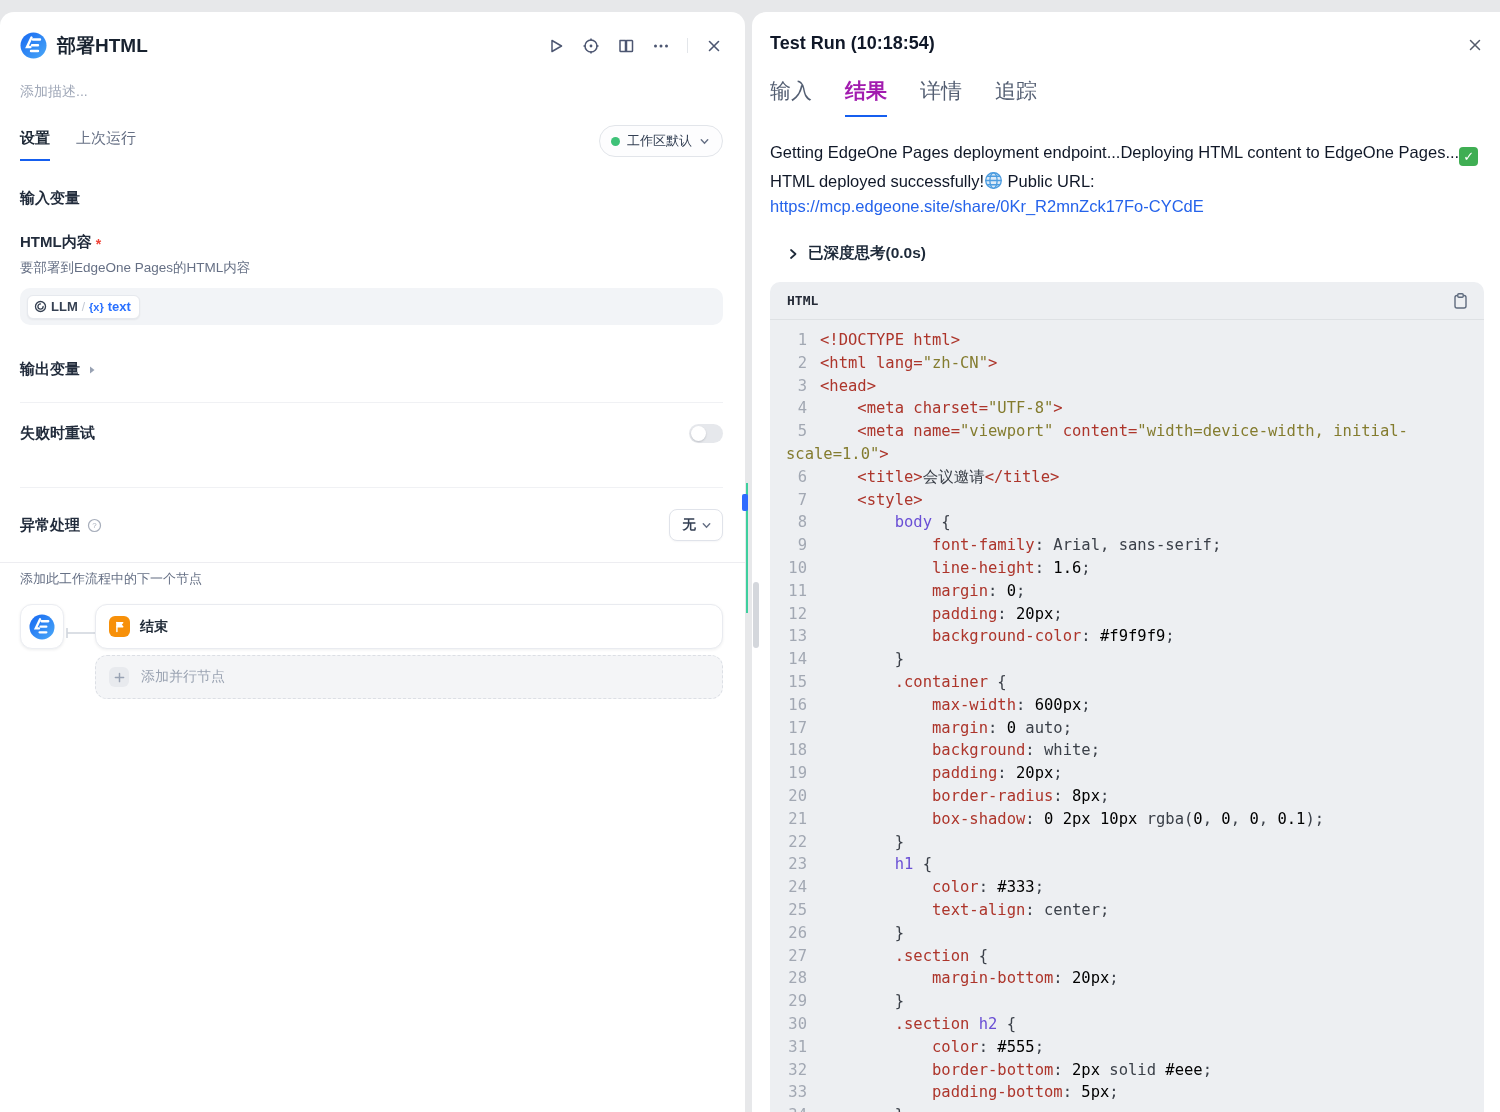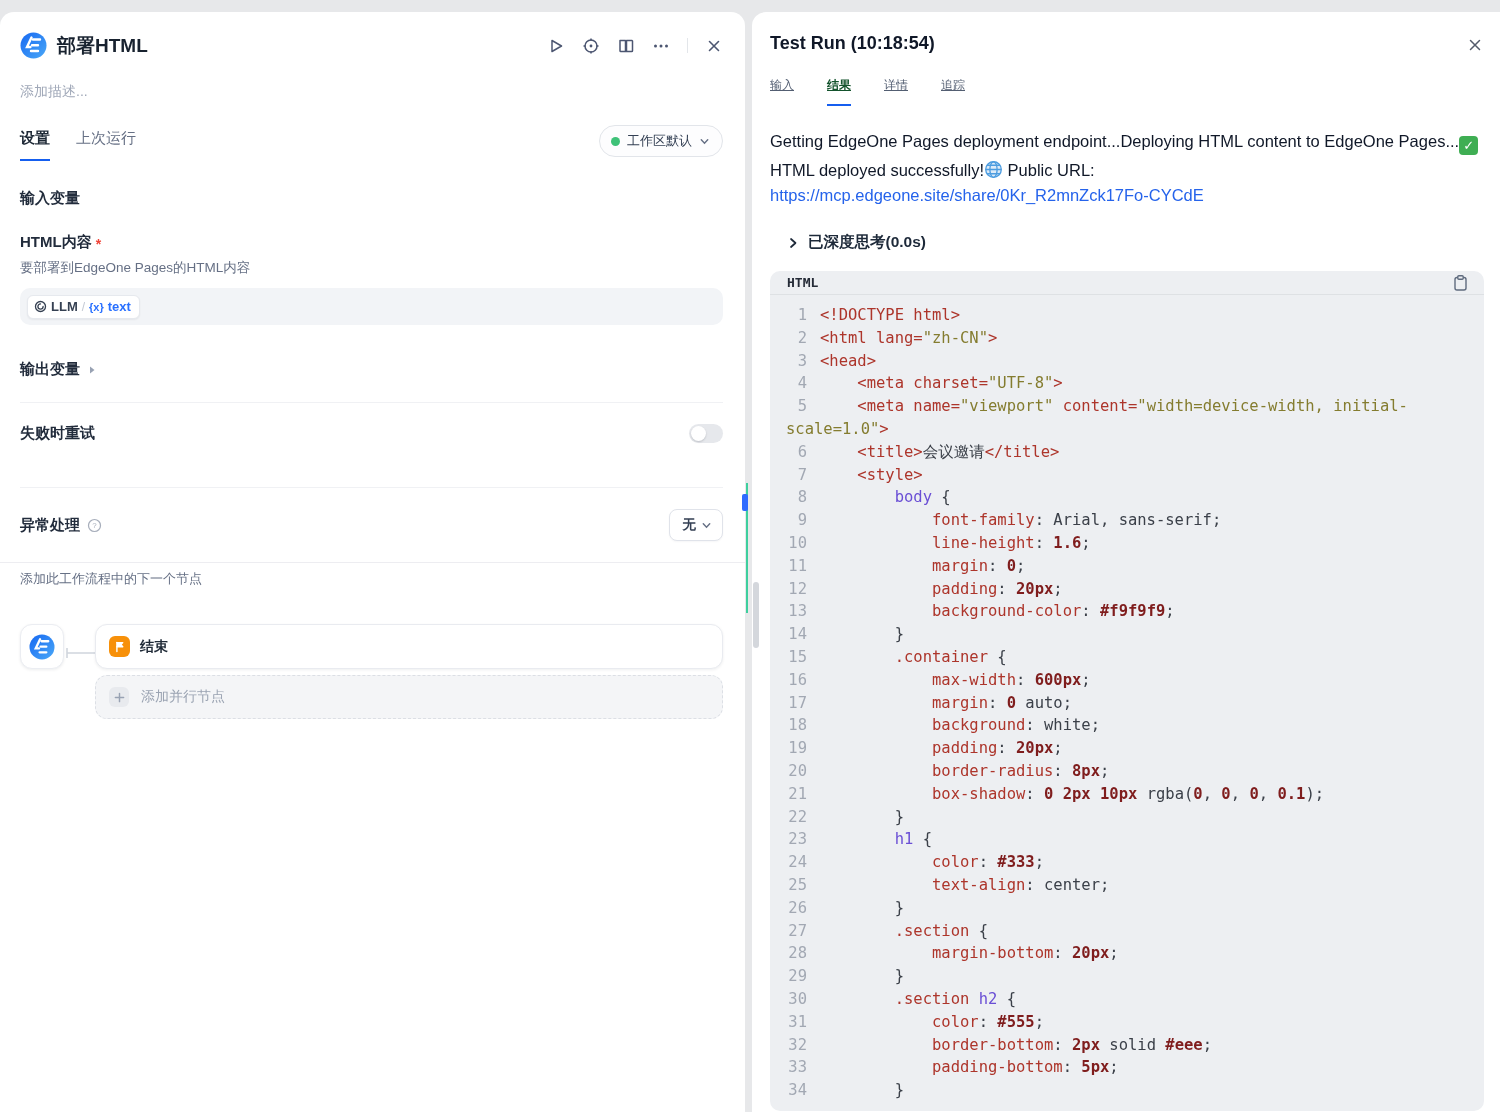--- a/index.html
+++ b/index.html
@@ -51,58 +51,58 @@
   .label-with-help { display:flex; align-items:center; gap:7px; }
   .toggle { width:34px; height:19px; background:#e6e8ec; border-radius:10px; position:relative; cursor:pointer; }
   .toggle-knob { position:absolute; left:2px; top:2px; width:15px; height:15px; background:#fff; border-radius:50%;
     box-shadow:0 1px 2px rgba(16,24,40,.18); }
   .dropdown-btn { display:flex; align-items:center; gap:5px; border:1px solid #e0e3ea; background:#fff;
     border-radius:8px; padding:6px 10px 6px 13px; font-size:13.5px; color:#344054; font-weight:bold; cursor:pointer;
     box-shadow:0 1px 2px rgba(16,24,40,.04); }
   .full-divider { height:1px; background:#ededf1; margin:0 -22px 0 -20px; }
   .next-step { margin-top:21px; }
   .next-step-desc { margin-top:7px; font-size:13px; color:#667085; }
-  .node-graph { margin-top:36px; display:flex; align-items:flex-start; }
+  .node-graph { margin-top:16px; display:flex; align-items:flex-start; }
   .source-node-card { width:44px; height:45px; background:#fff; border:1px solid #ebedf2; border-radius:12px;
     box-shadow:0 1px 3px rgba(16,24,40,.08); display:flex; align-items:center; justify-content:center; cursor:pointer; flex:none; }
   .connector { flex:none; width:31px; margin-top:22px; }
   .target-col { flex:1; }
   .end-node-card { height:45px; background:#fff; border:1px solid #e9ebf0; border-radius:12px;
     box-shadow:0 1px 3px rgba(16,24,40,.07); display:flex; align-items:center; gap:10px; padding:0 14px 0 13px; cursor:pointer; }
   .end-node-icon { width:21px; height:21px; border-radius:6px; background:var(--orange); display:flex; align-items:center; justify-content:center; }
   .end-node-label { font-size:14px; font-weight:bold; color:#1f2a37; }
   .parallel-area { margin-top:6px; height:44px; background:#f4f5f7; border:1px dashed #dcdfe5; border-radius:12px;
     display:flex; align-items:center; gap:12px; padding:0 13px; cursor:pointer; }
   .plus-box { width:20px; height:20px; border-radius:6px; background:#e8eaee; color:#98a2b3; display:flex;
     align-items:center; justify-content:center; font-size:14px; }
   .parallel-label { font-size:14px; color:#9aa3b2; }
 
   
   .rp-header { display:flex; align-items:flex-start; justify-content:space-between; }
   .rp-title { font-size:18px; font-weight:bold; color:#101828; }
   .rp-tabs { margin-top:23px; display:flex; gap:33px; }
-  .rp-tab { font-size:12px; color:#535e72; padding-bottom:10px; cursor:pointer;text-decoration:underline; }
-  .rp-tab.active { color:#14532d; font-weight:bold; border-bottom:2.5px solid var(--accent); }
+  .rp-tab { font-size:21px; color:#535e72; padding-bottom:10px; cursor:pointer; }
+  .rp-tab.active { color:#a21caf; font-weight:bold; border-bottom:2.5px solid var(--accent); }
   .result-text { margin-top:21px; font-size:16.5px; line-height:29px; color:#101828; width:718px; }
   .inline-badge { display:inline-flex; vertical-align:-3px; }
   .check-badge { width:19px; height:19px; border-radius:4px; background:#3fae53; color:#fff; font-size:13px; font-weight:bold;
     display:inline-flex; align-items:center; justify-content:center; }
   .result-link { display:inline-block; margin-top:1px; font-size:16.5px; color:var(--link); text-decoration:none; cursor:pointer; }
   .thought-row { margin-top:27px; display:flex; align-items:center; gap:9px; padding-left:17px; cursor:pointer; }
   .thought-label { font-size:15.5px; font-weight:bold; color:#1d2939; }
   .code-card { margin-top:18px; background:#edeff2; border-radius:10px; height:840px; overflow:hidden; }
-  .code-header { height:24px; display:flex; align-items:center; justify-content:space-between; padding:0 15px 0 17px;
+  .code-header { height:38px; display:flex; align-items:center; justify-content:space-between; padding:0 15px 0 17px;
     border-bottom:1px solid rgba(29,41,57,.07); }
   .code-lang { font-family:"DejaVu Sans Mono","Liberation Mono",monospace; font-size:13px; font-weight:bold; color:#252b37; }
   .copy-btn { width:17px; height:18px; color:#5f6b7e; cursor:pointer; display:flex; }
   .code-body { padding:9px 16px 16px 16px; font-family:"DejaVu Sans Mono","Liberation Mono",monospace; font-size:15.5px; }
   .crow { display:flex; height:22.8px; line-height:22.8px; white-space:pre; }
   .ln { flex:none; width:21px; text-align:right; margin-right:13px; color:#a2a8b3; }
   .tk-r { color:#ad352b; }
-  .tk-o { color:#7f1d1d;font-weight:bold; }
+  .tk-o { color:#000000; }
   .tk-s { color:#847c2f; }
   .tk-v { color:#6a4fd5; }
   .tk-p { color:#3b4049; }
 </style>
 </head>
 <body>
 
 <div class="panel left-panel">
 
   <div class="lp-header">

